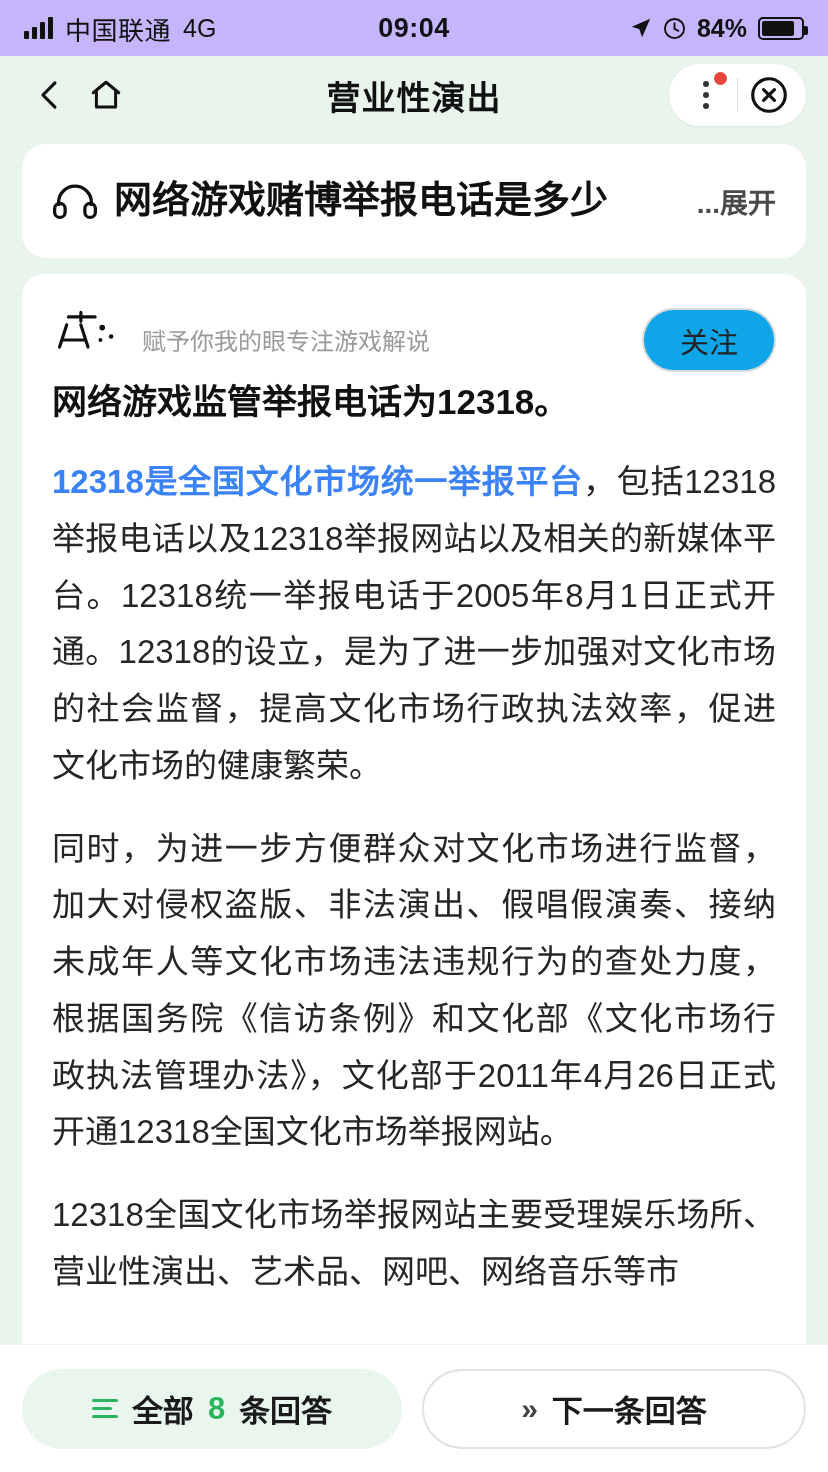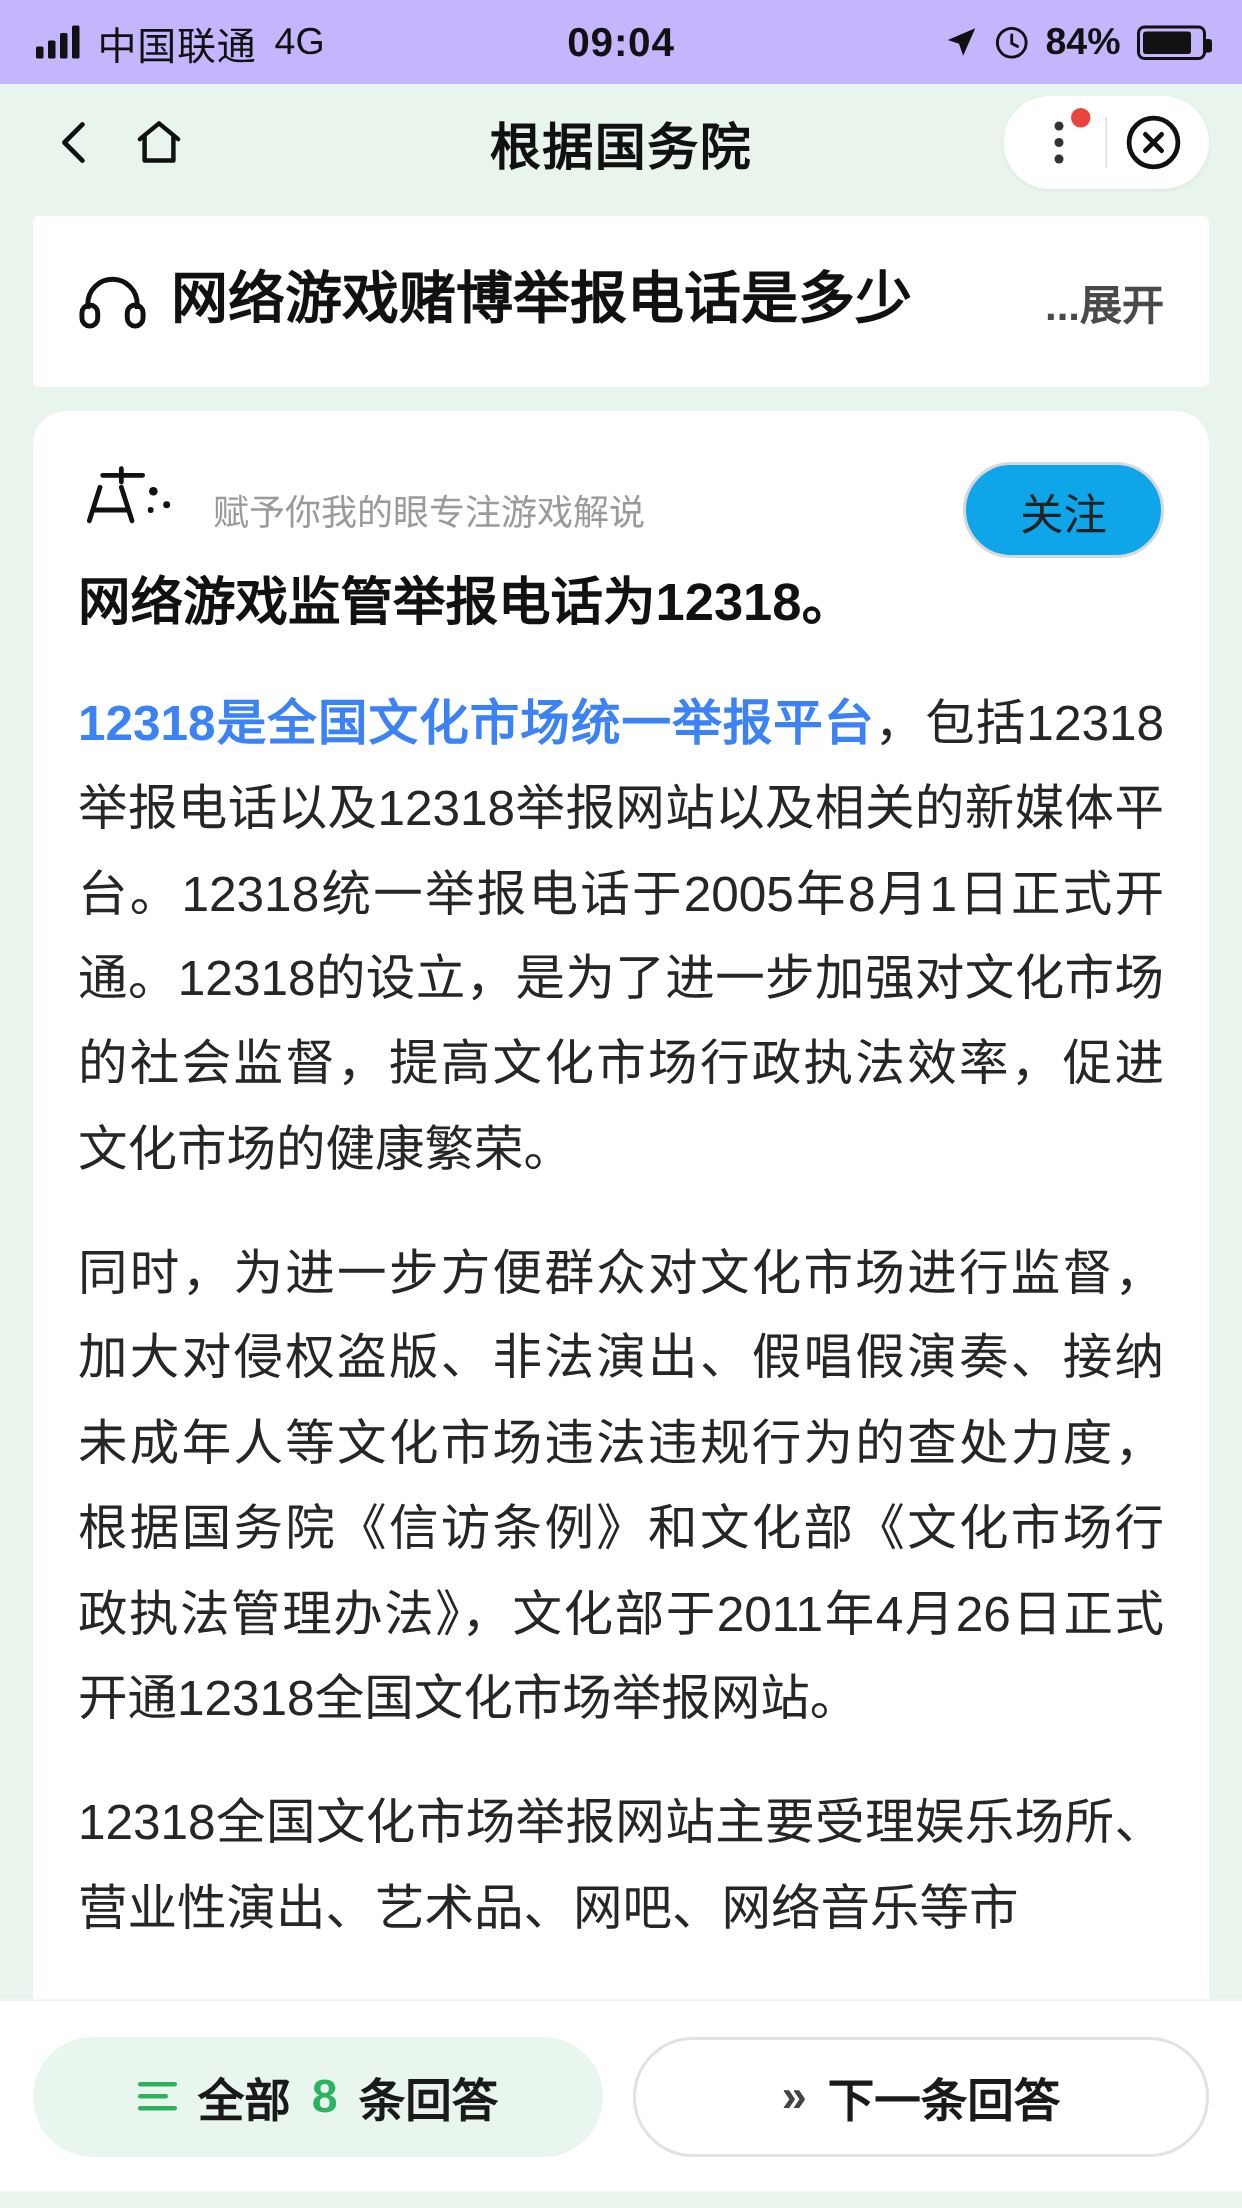--- a/index.html
+++ b/index.html
@@ -94,21 +94,21 @@
   }
   .nav-sep { width: 1px; height: 34px; background:#dcdcdc; }
   .nav-close {
     width: 62px; height: 62px; display:flex; align-items:center; justify-content:center; cursor:pointer;
   }
 
   
   .qcard {
     margin: 10px 22px 0 22px;
     background: #ffffff;
-    border-radius: 4px;
+    border-radius: 24px;
     padding: 34px 30px;
     display: flex;
     align-items: center;
     gap: 16px;
   }
   .q-icon { flex: 0 0 auto; width: 46px; height:40px; }
   .q-text {
     font-size: 38px; font-weight: 700; color: #111;
     line-height: 1.2;
     flex: 1 1 auto;
@@ -159,21 +159,21 @@
   }
   .para {
     font-size: 33px; color: #262626; line-height: 1.72;
     margin-bottom: 26px;
     text-align: justify;
   }
   .para b { font-weight: 700; color:#3b82f6; }
 
   
   .bottombar {
-    position: absolute; left: 0; right: 0; bottom: 11px;
+    position: absolute; left: 0; right: 0; bottom: 0;
     height: 128px;
     background: #ffffff;
     display: flex; align-items: center;
     gap: 20px;
     padding: 0 22px;
     border-top: 1px solid #f0f0f0;
   }
   .btn-all, .btn-next {
     flex: 1 1 0;
     height: 80px;
@@ -233,21 +233,21 @@
   <div class="nav-back">
     <svg width="34" height="34" viewBox="0 0 24 24">
       <path d="M15.5 3.5 7 12l8.5 8.5" fill="none" stroke="#111" stroke-width="2.2" stroke-linecap="round" stroke-linejoin="round"></path>
     </svg>
   </div>
   <div class="nav-home">
     <svg width="36" height="36" viewBox="0 0 24 24">
       <path d="M3.5 10.5 12 3.5l8.5 7M5.6 9.6V20h12.8V9.6" fill="none" stroke="#111" stroke-width="2" stroke-linecap="round" stroke-linejoin="round"></path>
     </svg>
   </div>
-  <div class="nav-title">根据国务院</div>
+  <div class="nav-title">营业性演出</div>
   <div class="nav-right">
     <div class="nav-more">
       <span class="dots">
           <span></span>
           <span></span>
           <span></span>
         </span>
       <span class="red-dot"></span>
     </div>
     <div class="nav-sep"></div>

